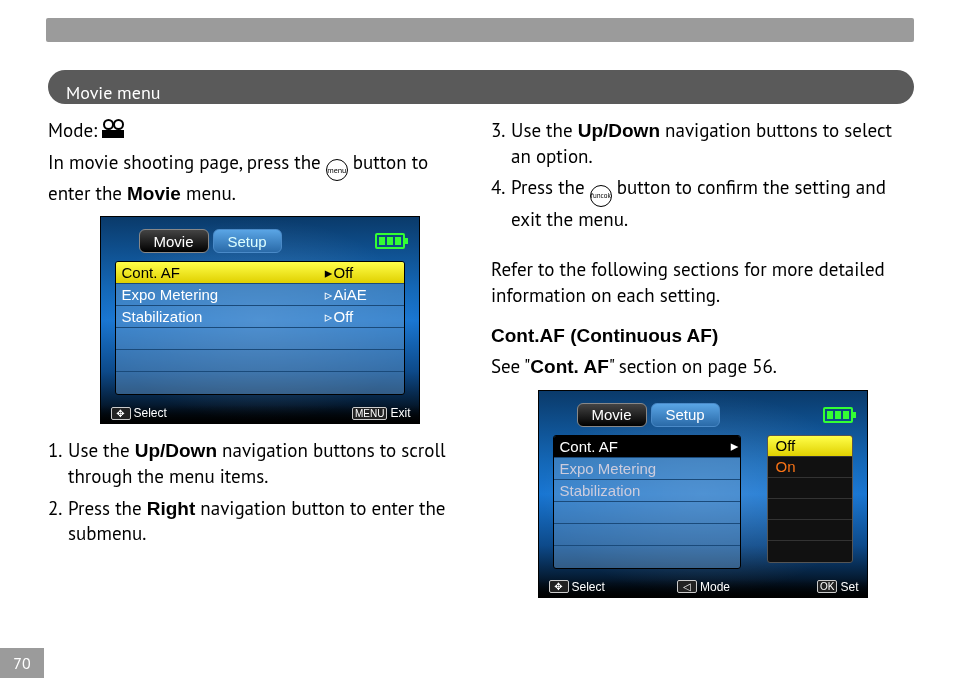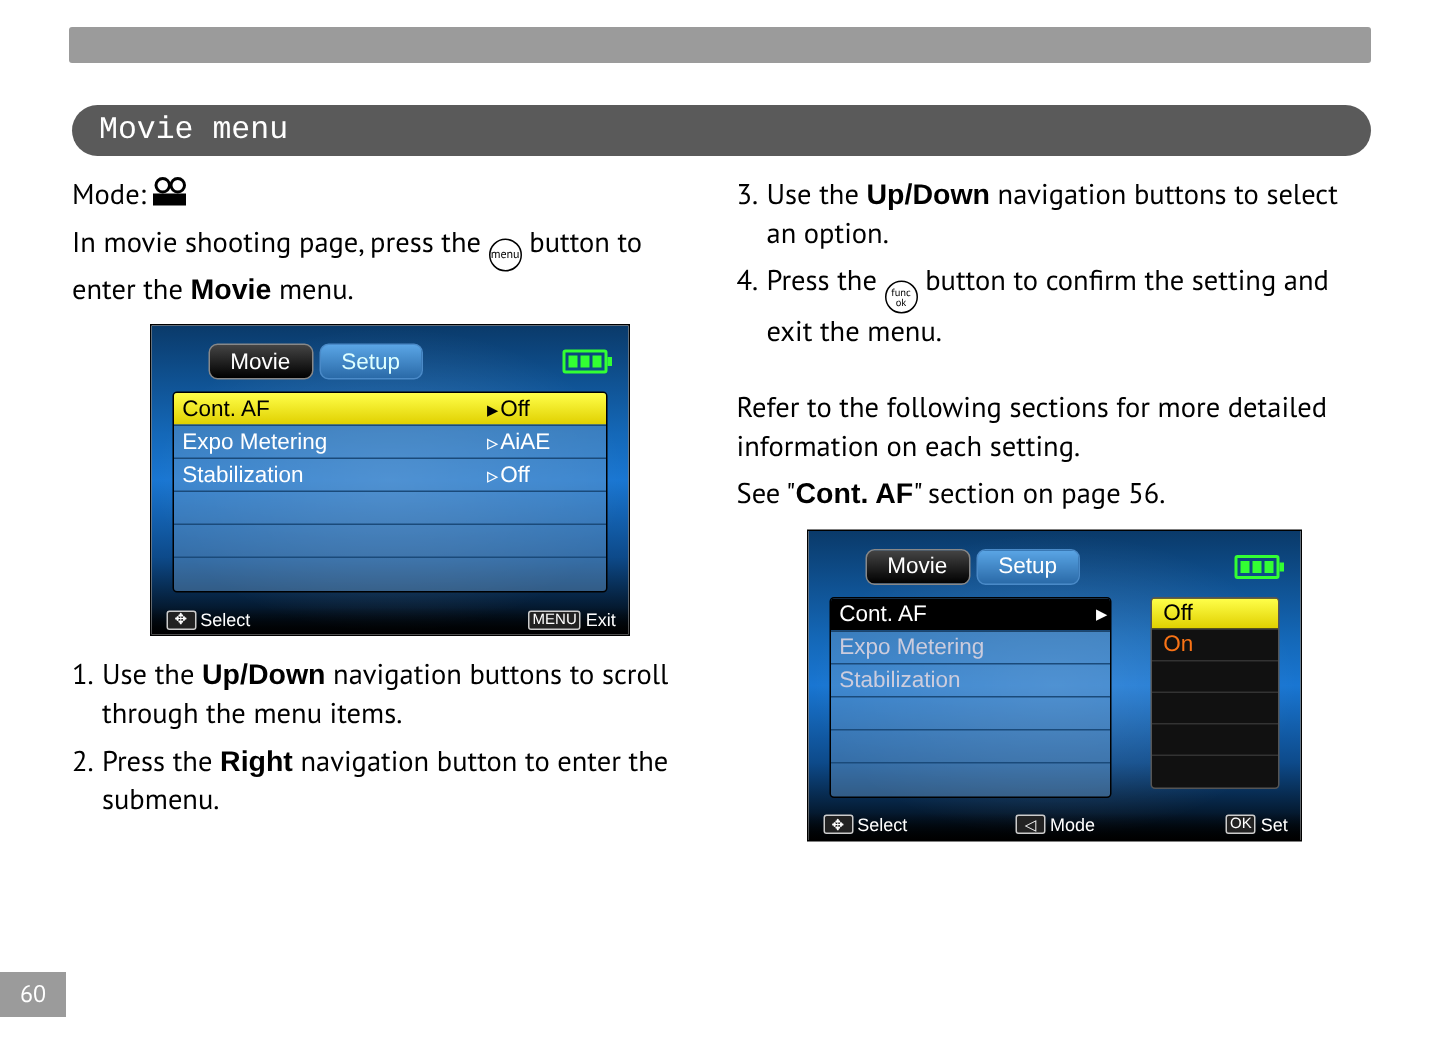--- a/index.html
+++ b/index.html
@@ -11,25 +11,25 @@
   }
   *{box-sizing:border-box;}
   html,body{margin:0;padding:0;background:#fff;}
   .page{
     width:var(--page-w);height:var(--page-h);
     position:relative;font-family:var(--body-font);
     color:#000;padding:18px 40px 0 22px;overflow:hidden;font-weight:400;
   }
   .topbar{height:24px;background:var(--grey-bar);margin-left:24px;border-radius:2px;}
   .section-header{
-    margin:28px 0 14px 26px;height:34px;display:flex;align-items:center;
-    background:var(--header-dark);color:#fff;font-size:21px;
+    margin:28px 0 14px 26px;height:34px;display:flex;align-items:flex-end;
+    background:var(--header-dark);color:#fff;font-size:18px;
     border-top-left-radius:18px;border-bottom-left-radius:18px;
     border-top-right-radius:18px;border-bottom-right-radius:18px;
-    padding-left:18px;font-weight:400;font-family:Liberation Mono, monospace;
+    padding-left:18px;font-weight:400;
   }
   .columns{display:flex;gap:20px;margin-left:26px;}
   .col{flex:1;min-width:0;}
   p{margin:0 0 6px 0;font-size:19px;line-height:1.35;}
   .ol{margin:0;padding-left:0;list-style:none;font-size:19px;}
   .ol li{display:flex;margin-bottom:6px;line-height:1.35;}
   .ol li .num{flex:0 0 20px;}
   .b{font-weight:700;font-family:Arial,Helvetica,sans-serif;}
   .movie-icon{
     display:inline-block;width:22px;height:16px;position:relative;vertical-align:-1px;
@@ -37,21 +37,21 @@
   .movie-icon::before,.movie-icon::after{
     content:"";position:absolute;width:7px;height:7px;border:2px solid #000;border-radius:50%;
   }
   .movie-icon::before{left:1px;top:-3px;}
   .movie-icon::after{left:11px;top:-3px;}
   .movie-icon .body{position:absolute;bottom:0;left:0;width:22px;height:8px;background:#000;}
   .menu-btn,.func-btn{
     display:inline-flex;width:22px;height:22px;border:1.5px solid #000;border-radius:50%;
     align-items:center;justify-content:center;font-size:8px;vertical-align:-4px;line-height:1;
   }
-  .func-btn{flex-direction:column;font-size:7px;text-align:center;}
+  .func-btn{flex-direction:row;font-size:7px;text-align:center;}
   .lcd{
     width:320px;height:208px;margin:10px auto 14px auto;position:relative;
     border:1px solid #000;overflow:hidden;font-family:Arial,Helvetica,sans-serif;
   }
   .lcd-bg{
     position:absolute;inset:0;
     background:
       radial-gradient(ellipse at center,rgba(255,255,255,0.15),transparent 70%),
       linear-gradient(#0a3a6a,#1468b8 35%,#1976d2 50%,#0d4a8a 75%,#000 100%);
   }
@@ -209,20 +209,21 @@
         <li>
             <span class="num">4.</span>
             <span><span>Press the </span><span class="func-btn">
                 <span>func</span>
                 <span>ok</span>
               </span><span> button to confirm the setting and exit the menu.</span></span>
           </li>
       </ol>
       <p style="margin-top:25px;">Refer to the following sections for more detailed information on each setting.</p>
 
+      <p style="margin-top:14px;"><span class="b">Cont.AF (Continuous AF)</span></p>
       <p><span>See "</span><span class="b">Cont. AF</span><span>" section on page 56.</span></p>
 
       <div class="lcd lcd2" style="margin-top:10px;width:330px;">
         <div class="lcd-bg"></div>
         <div class="lcd-inner">
           <div class="tabbar">
             <div class="tab active">
                 <span>Movie</span>
               </div>
             <div class="tab inactive">
@@ -274,15 +275,15 @@
           <span class="fgrp right">
               <span class="glyphbox">OK</span>
               <span>Set</span>
             </span>
         </div>
       </div>
     </div>
   </div>
 
   <div class="page-num">
-    <span>60</span>
+    <span>70</span>
   </div>
 </div>
 
 </body></html>

